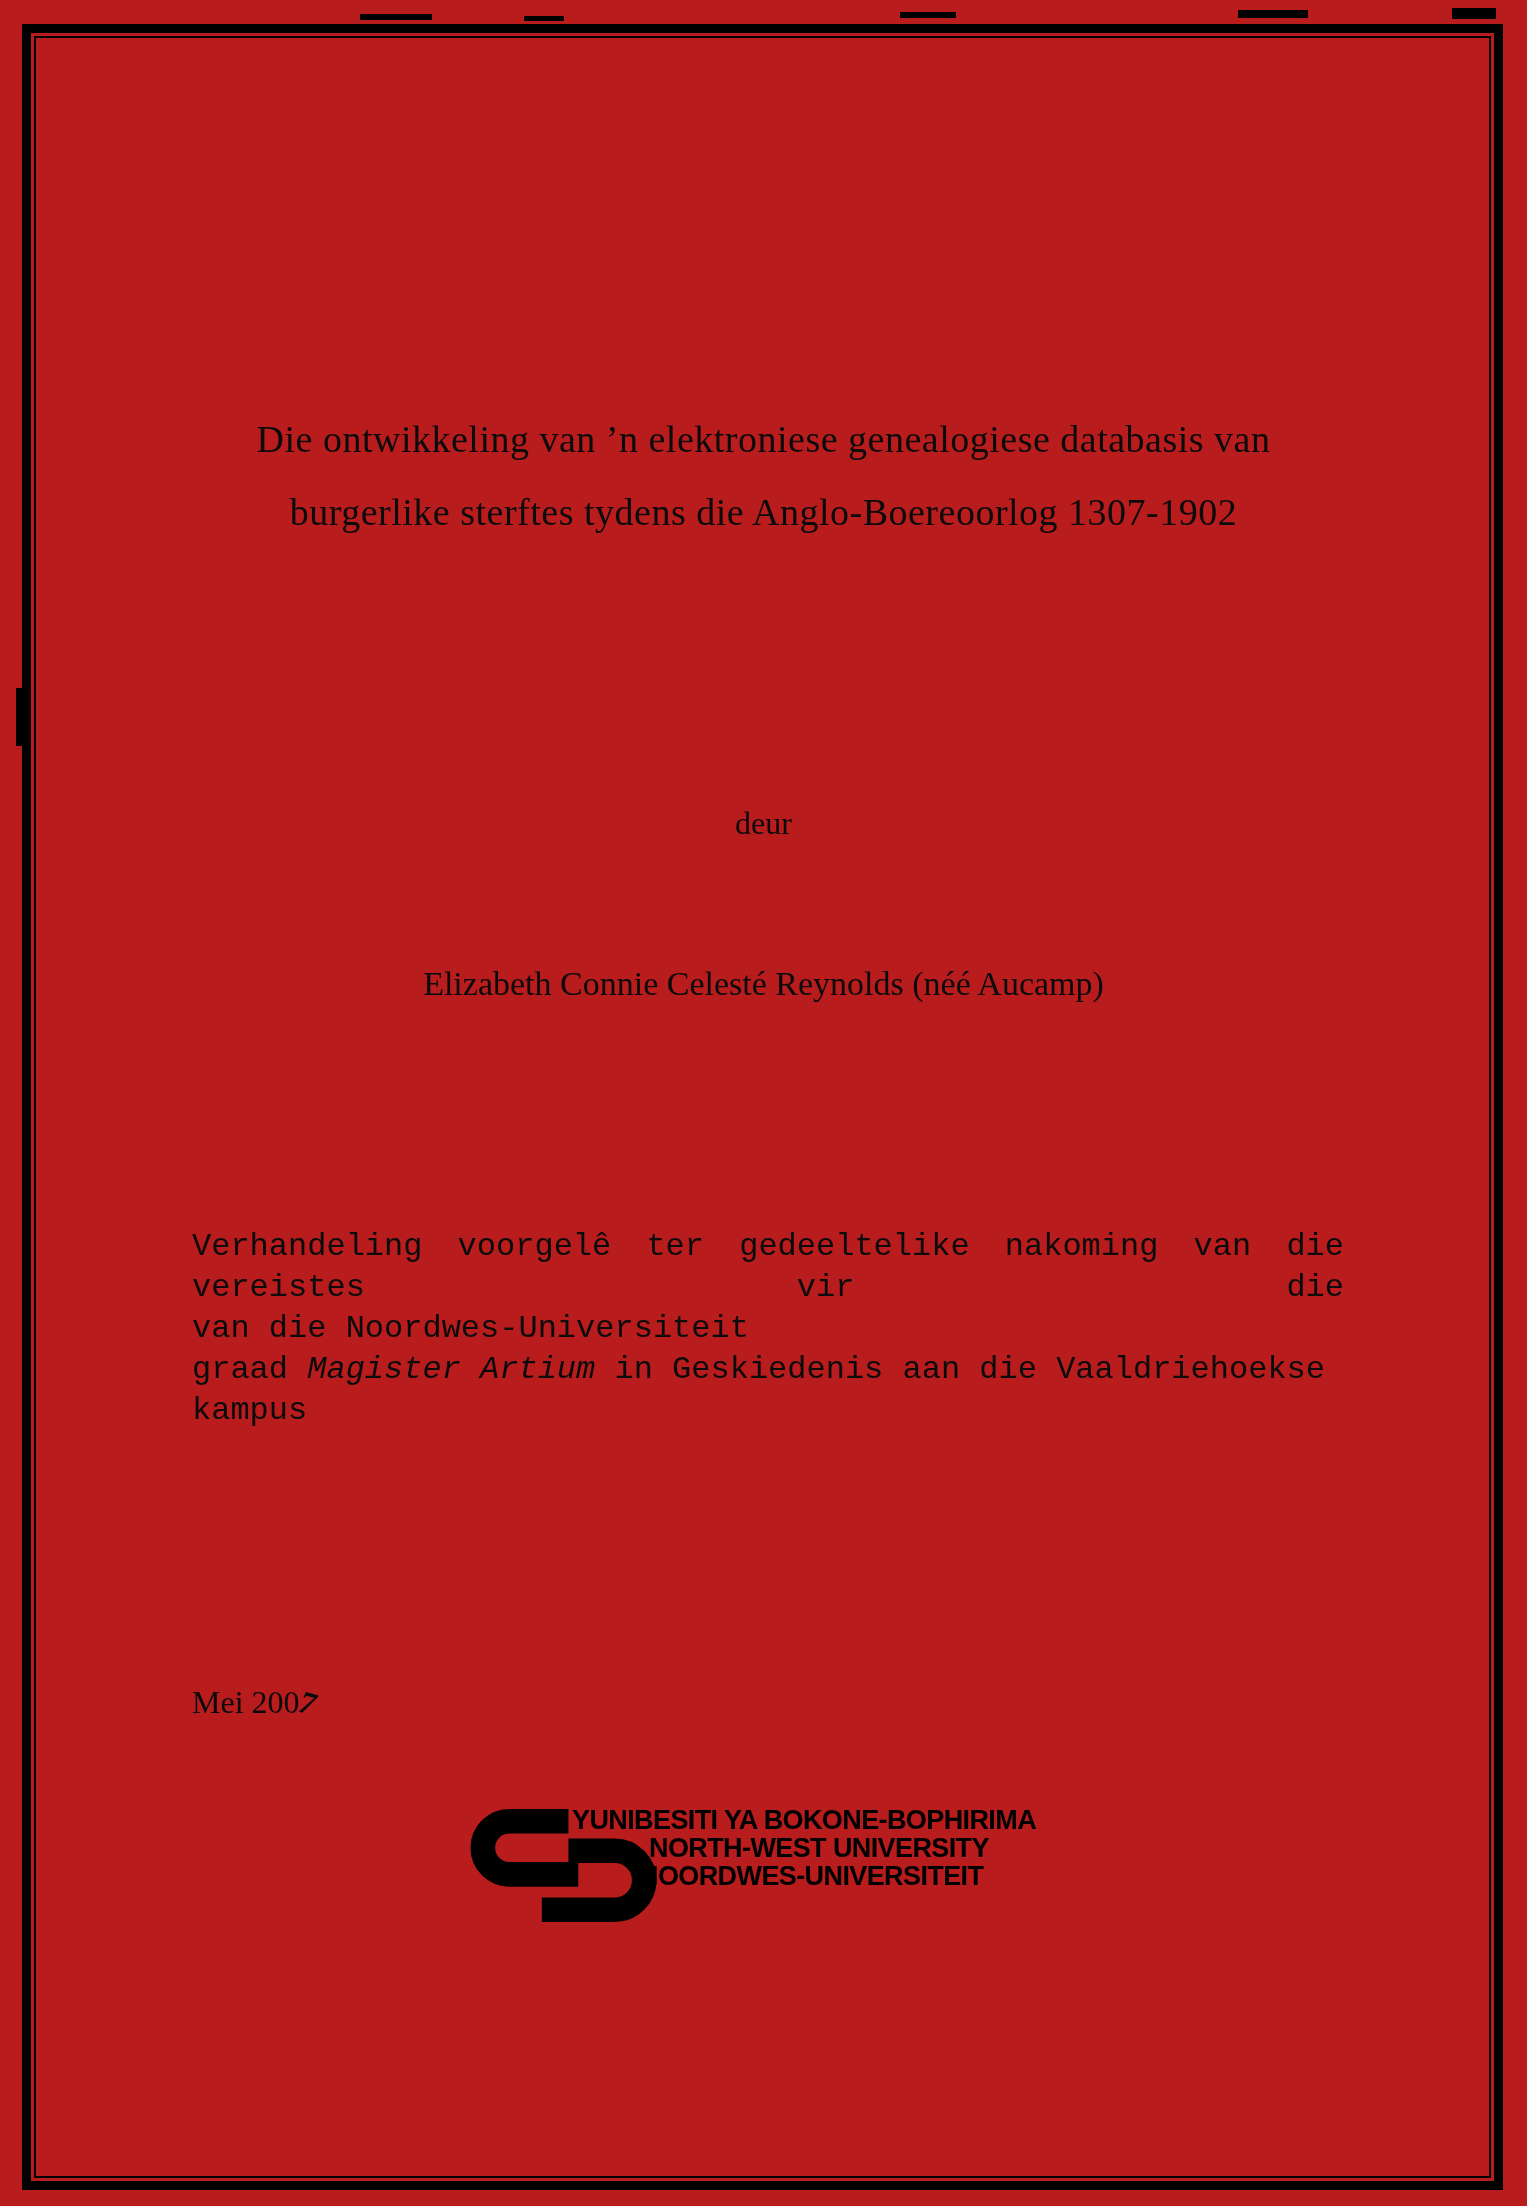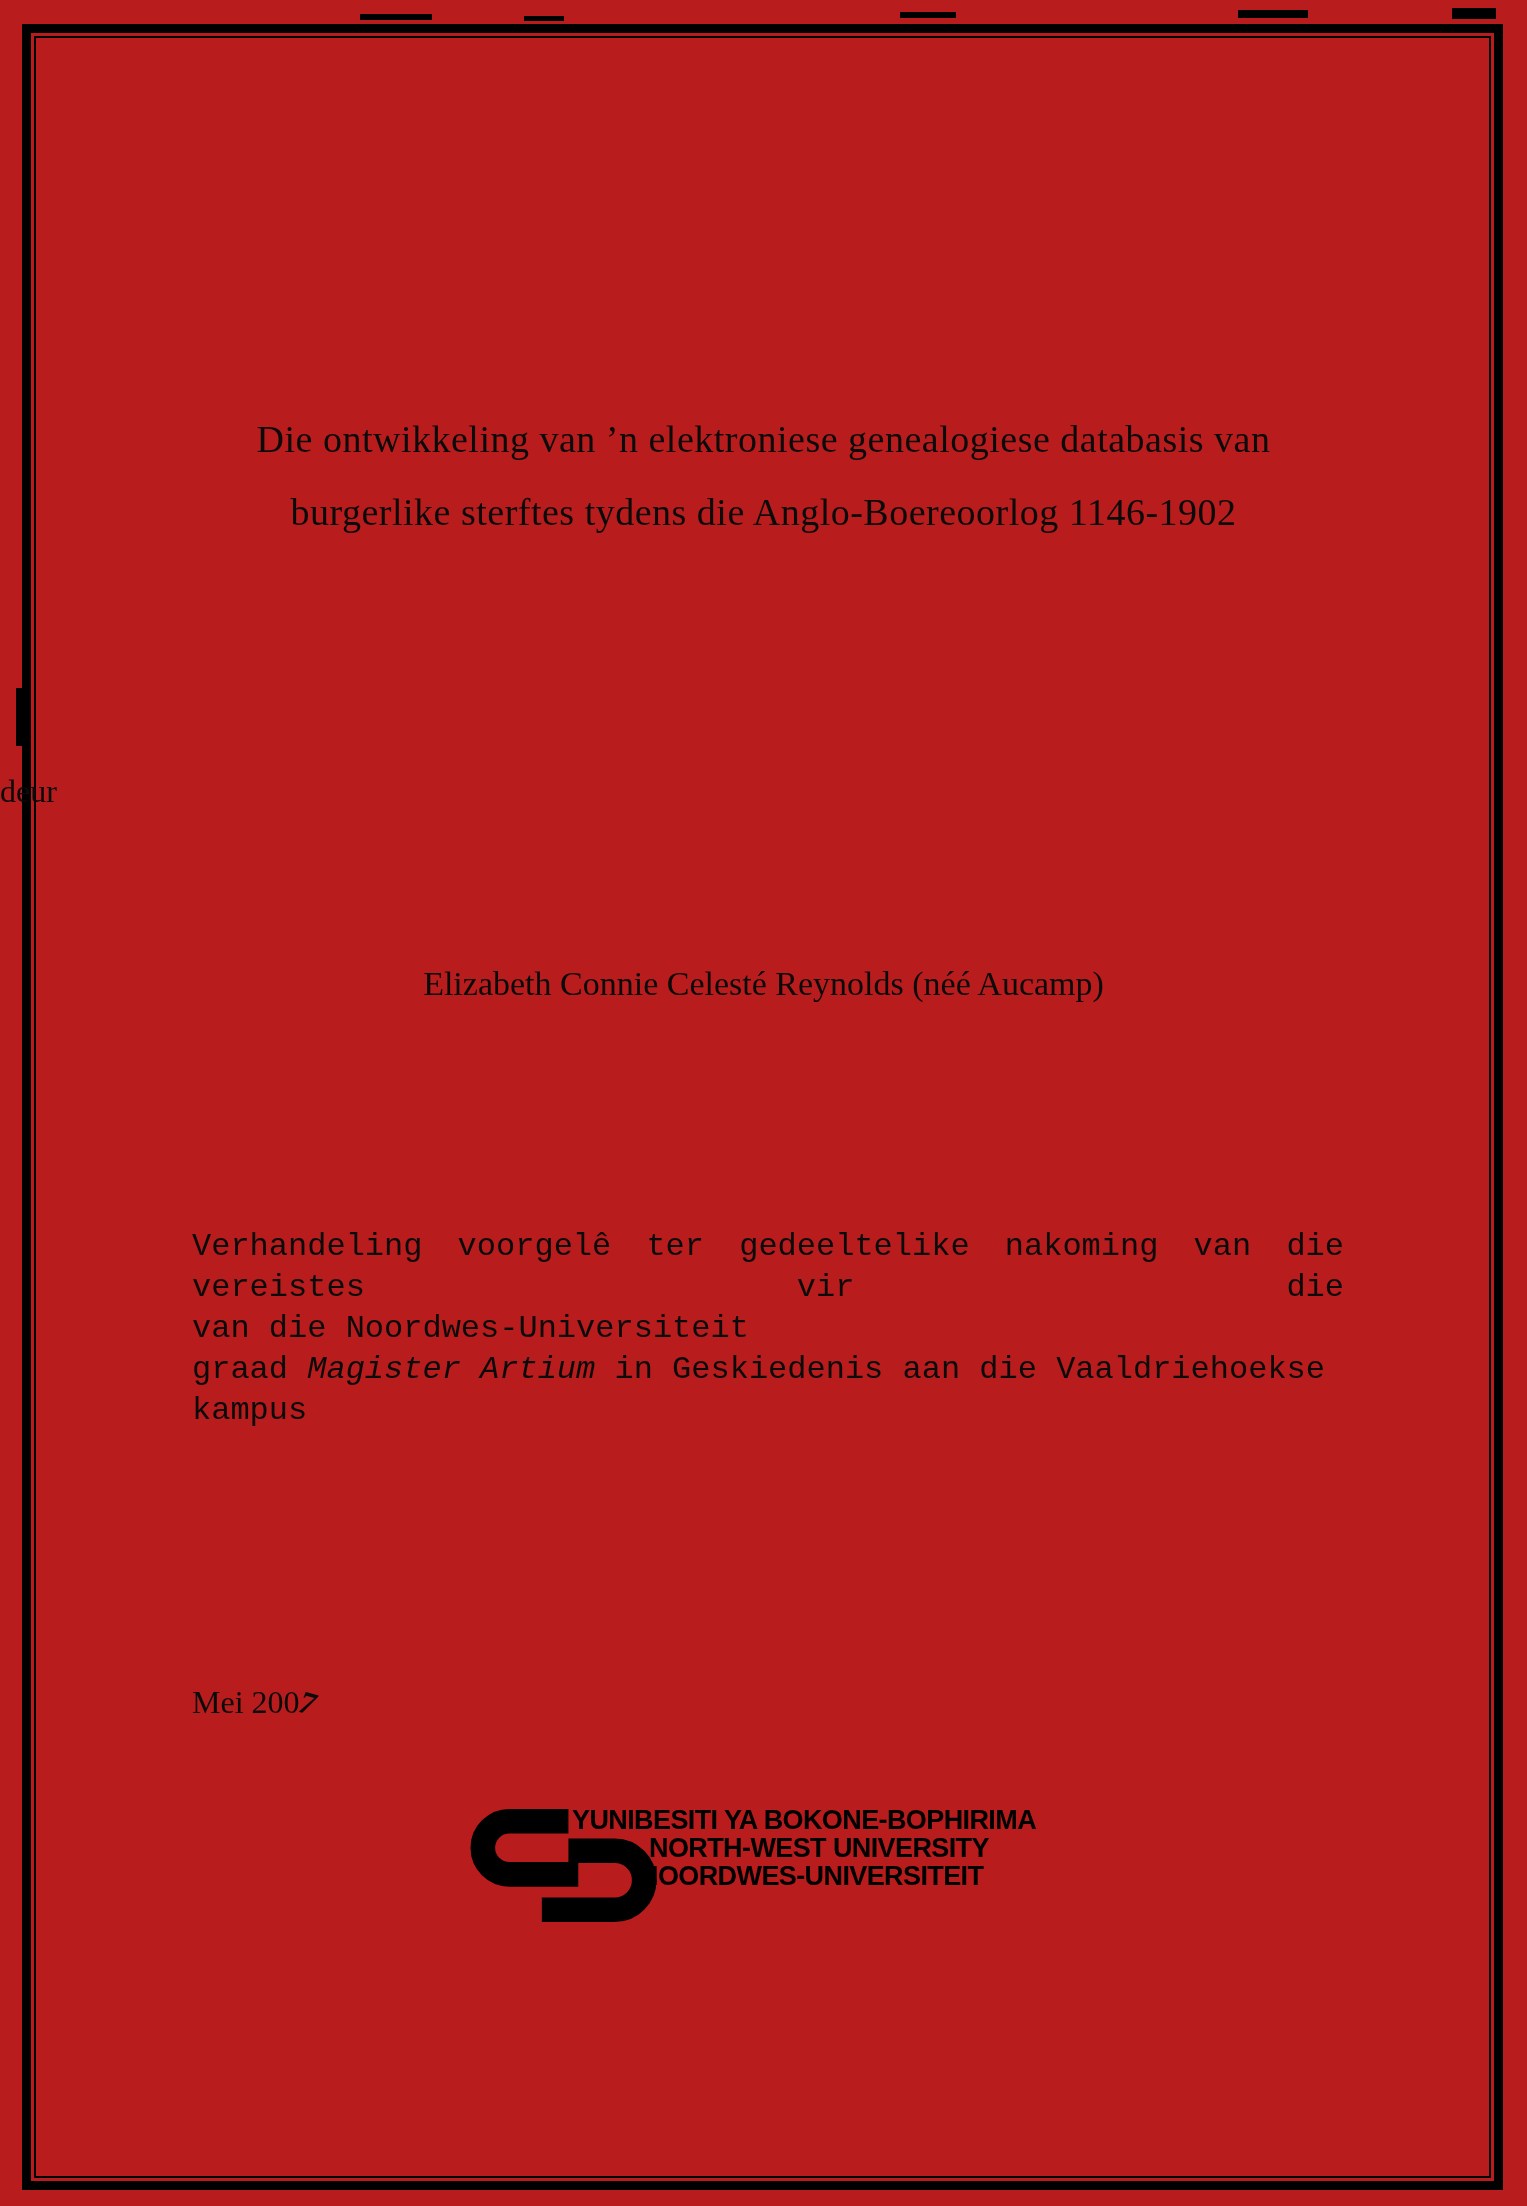--- a/index.html
+++ b/index.html
@@ -29,22 +29,22 @@
   .a5{left:1452px;top:8px;width:44px;height:11px;}
   .a6{left:16px;top:688px;width:7px;height:58px;}
 
   .title-block{
     position:absolute;left:0;right:0;top:403px;
     text-align:center;
     font-size:38px;line-height:73px;
     letter-spacing:0.5px;
   }
   .byline{
-    position:absolute;left:0;right:0;top:774px;
-    text-align:left;font-size:32px;line-height:34px;
+    position:absolute;left:0;right:0;top:806px;
+    text-align:center;font-size:32px;line-height:34px;
   }
   .author{
     position:absolute;left:0;right:0;top:966px;
     text-align:center;font-size:34px;line-height:36px;
   }
   .declaration{
     position:absolute;left:192px;top:1226px;width:1152px;
     font-size:32px;line-height:41px;font-family:Liberation Mono, monospace;
   }
   .decl-justify{
@@ -93,21 +93,21 @@
   <div class="artifact a4"></div>
   <div class="artifact a5"></div>
   <div class="artifact a6"></div>
 
   <div class="frame-outer">
     <div class="frame-inner"></div>
   </div>
 
   <div class="title-block">
     <div>Die ontwikkeling van ’n elektroniese genealogiese databasis van</div>
-    <div>burgerlike sterftes tydens die Anglo-Boereoorlog 1146-1902</div>
+    <div>burgerlike sterftes tydens die Anglo-Boereoorlog 1307-1902</div>
   </div>
 
   <div class="byline">deur</div>
 
   <div class="author">Elizabeth Connie Celesté Reynolds (néé Aucamp)</div>
 
   <div class="declaration">
     <div class="decl-justify">Verhandeling voorgelê ter gedeeltelike nakoming van die vereistes vir die</div>
     <div>van die Noordwes-Universiteit</div>
     <div><span>graad </span><span class="italic">Magister Artium</span><span> in Geskiedenis aan die Vaaldriehoekse kampus</span></div>

